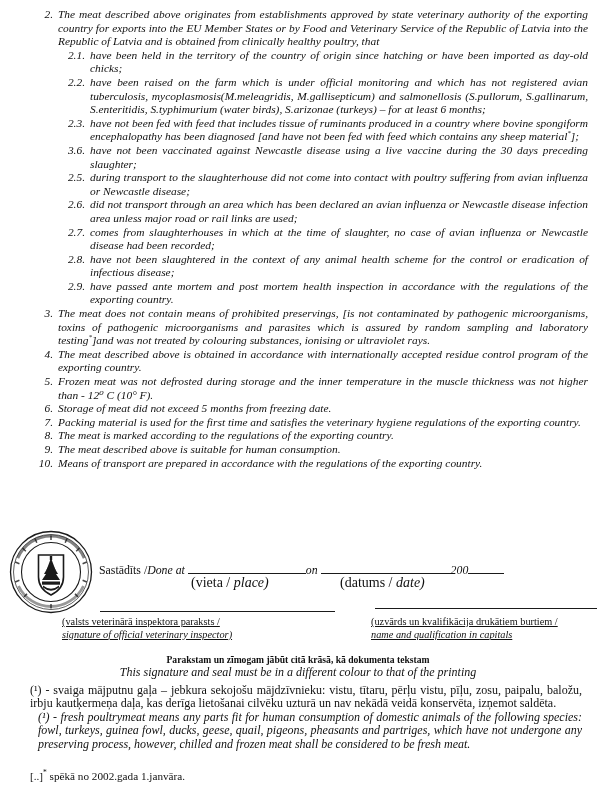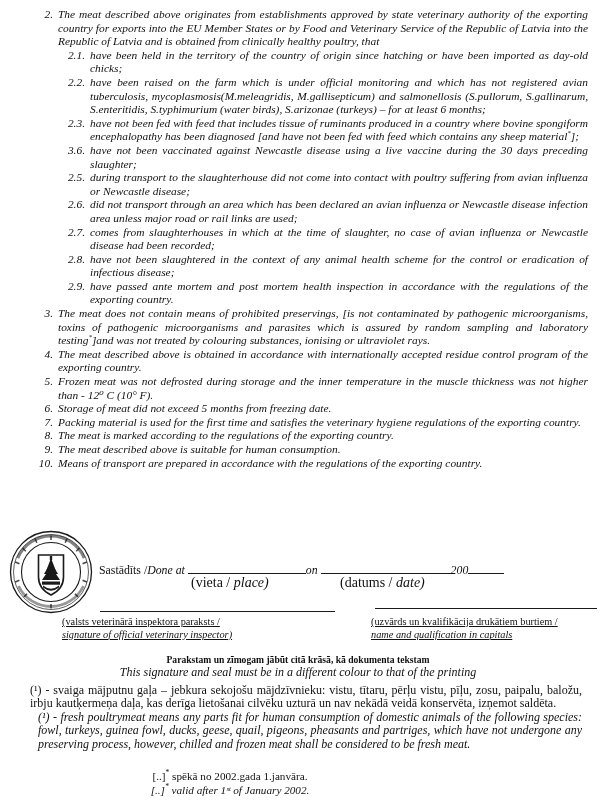--- a/index.html
+++ b/index.html
@@ -164,21 +164,20 @@
   .tailnotes {
     position: absolute;
     left: 30px;
     top: 769px;
     width: 400px;
   }
   .tail {
     font-size: 11.2px;
     line-height: 14px;
     white-space: nowrap;
-    text-align: center;
   }
   .tail.lv { font-style: normal; }
   .tail.en { font-style: italic; }
   .tail sup {
     font-size: 7.5px;
     vertical-align: super;
     line-height: 0;
   }
 </style>
 </head>
@@ -328,16 +327,15 @@
     <span class="en">This signature and seal must be in a different colour to that of the printing</span>
   </div>
 
   <div class="footnotes">
       <div class="fn lv"><span>(¹)</span><span> - svaiga mājputnu gaļa – jebkura sekojošu mājdzīvnieku: vistu, tītaru, pērļu vistu, pīļu, zosu, paipalu, baložu, irbju kautķermeņa daļa, kas derīga lietošanai cilvēku uzturā un  nav nekādā veidā konservēta, izņemot saldēta.</span></div>
       <div class="fn en"><span>(¹)</span><span> -  fresh poultrymeat means any parts fit for human consumption of domestic animals of the following species: fowl, turkeys, guinea fowl, ducks, geese, quail, pigeons, pheasants and partriges, which have not undergone any preserving process, however, chilled and frozen meat shall be considered to be fresh meat.</span></div>
     </div>
 
   <div class="tailnotes">
       <div class="tail lv"><span>[..]</span><sup>*</sup><span> spēkā no 2002.gada 1.janvāra.</span></div>
-      <div class="tail en"><span>[..]</span><sup>*</sup><span> valid after 1ˢᵗ of January 2002.</span></div>
     </div>
 
 </div>
 
 </body></html>

